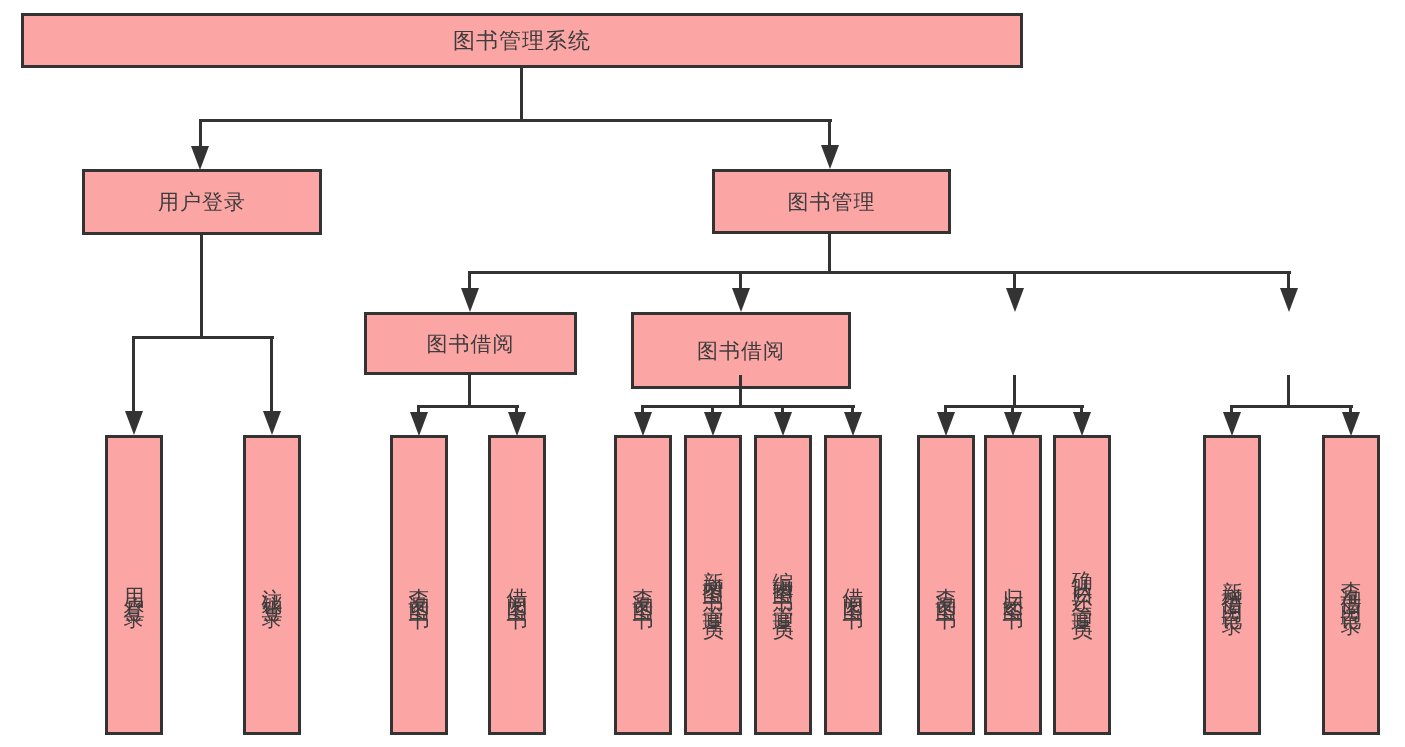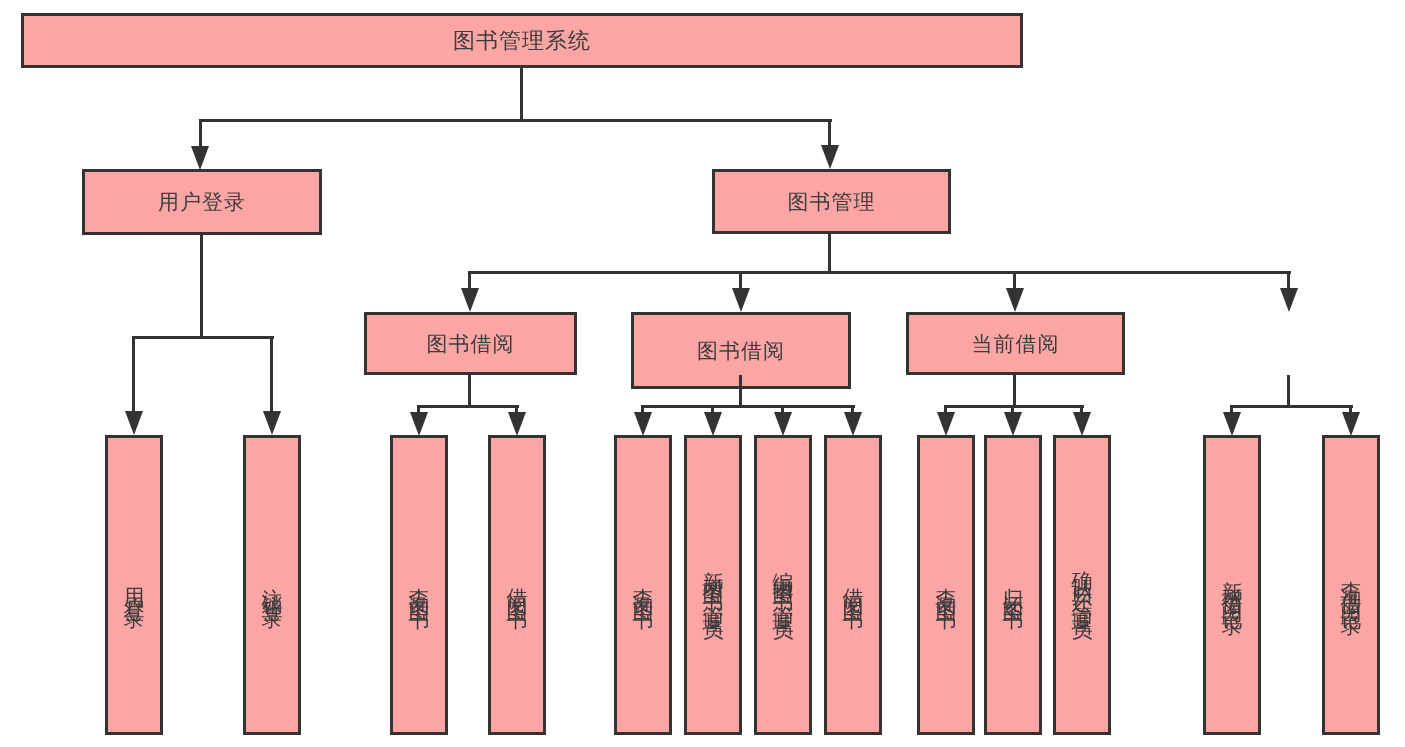--- a/index.html
+++ b/index.html
@@ -59,21 +59,20 @@
   <div class="arrow" style="left:461px;top:288px"></div>
   <div class="stem" style="left:739px;top:271px;height:20px"></div>
   <div class="arrow" style="left:732px;top:288px"></div>
   <div class="stem" style="left:1013px;top:271px;height:20px"></div>
   <div class="arrow" style="left:1006px;top:288px"></div>
   <div class="stem" style="left:1287px;top:271px;height:20px"></div>
   <div class="arrow" style="left:1280px;top:288px"></div>
 
   <div class="box" style="left:364px;top:312px;width:213px;height:63px">图书借阅</div>
   <div class="box" style="left:631px;top:312px;width:220px;height:77px">图书借阅</div>
-  <div class="box" style="left:906px;top:312px;width:219px;height:63px">当前借阅</div>
 
   <div class="vline" style="left:468px;top:375px;height:33px"></div>
   <div class="hline" style="left:417px;top:405px;width:102px"></div>
   <div class="stem" style="left:417px;top:405px;height:10px"></div>
   <div class="arrow" style="left:410px;top:412px"></div>
   <div class="stem" style="left:515px;top:405px;height:10px"></div>
   <div class="arrow" style="left:508px;top:412px"></div>
 
   <div class="vline" style="left:739px;top:375px;height:33px"></div>
   <div class="hline" style="left:641px;top:405px;width:214px"></div>

